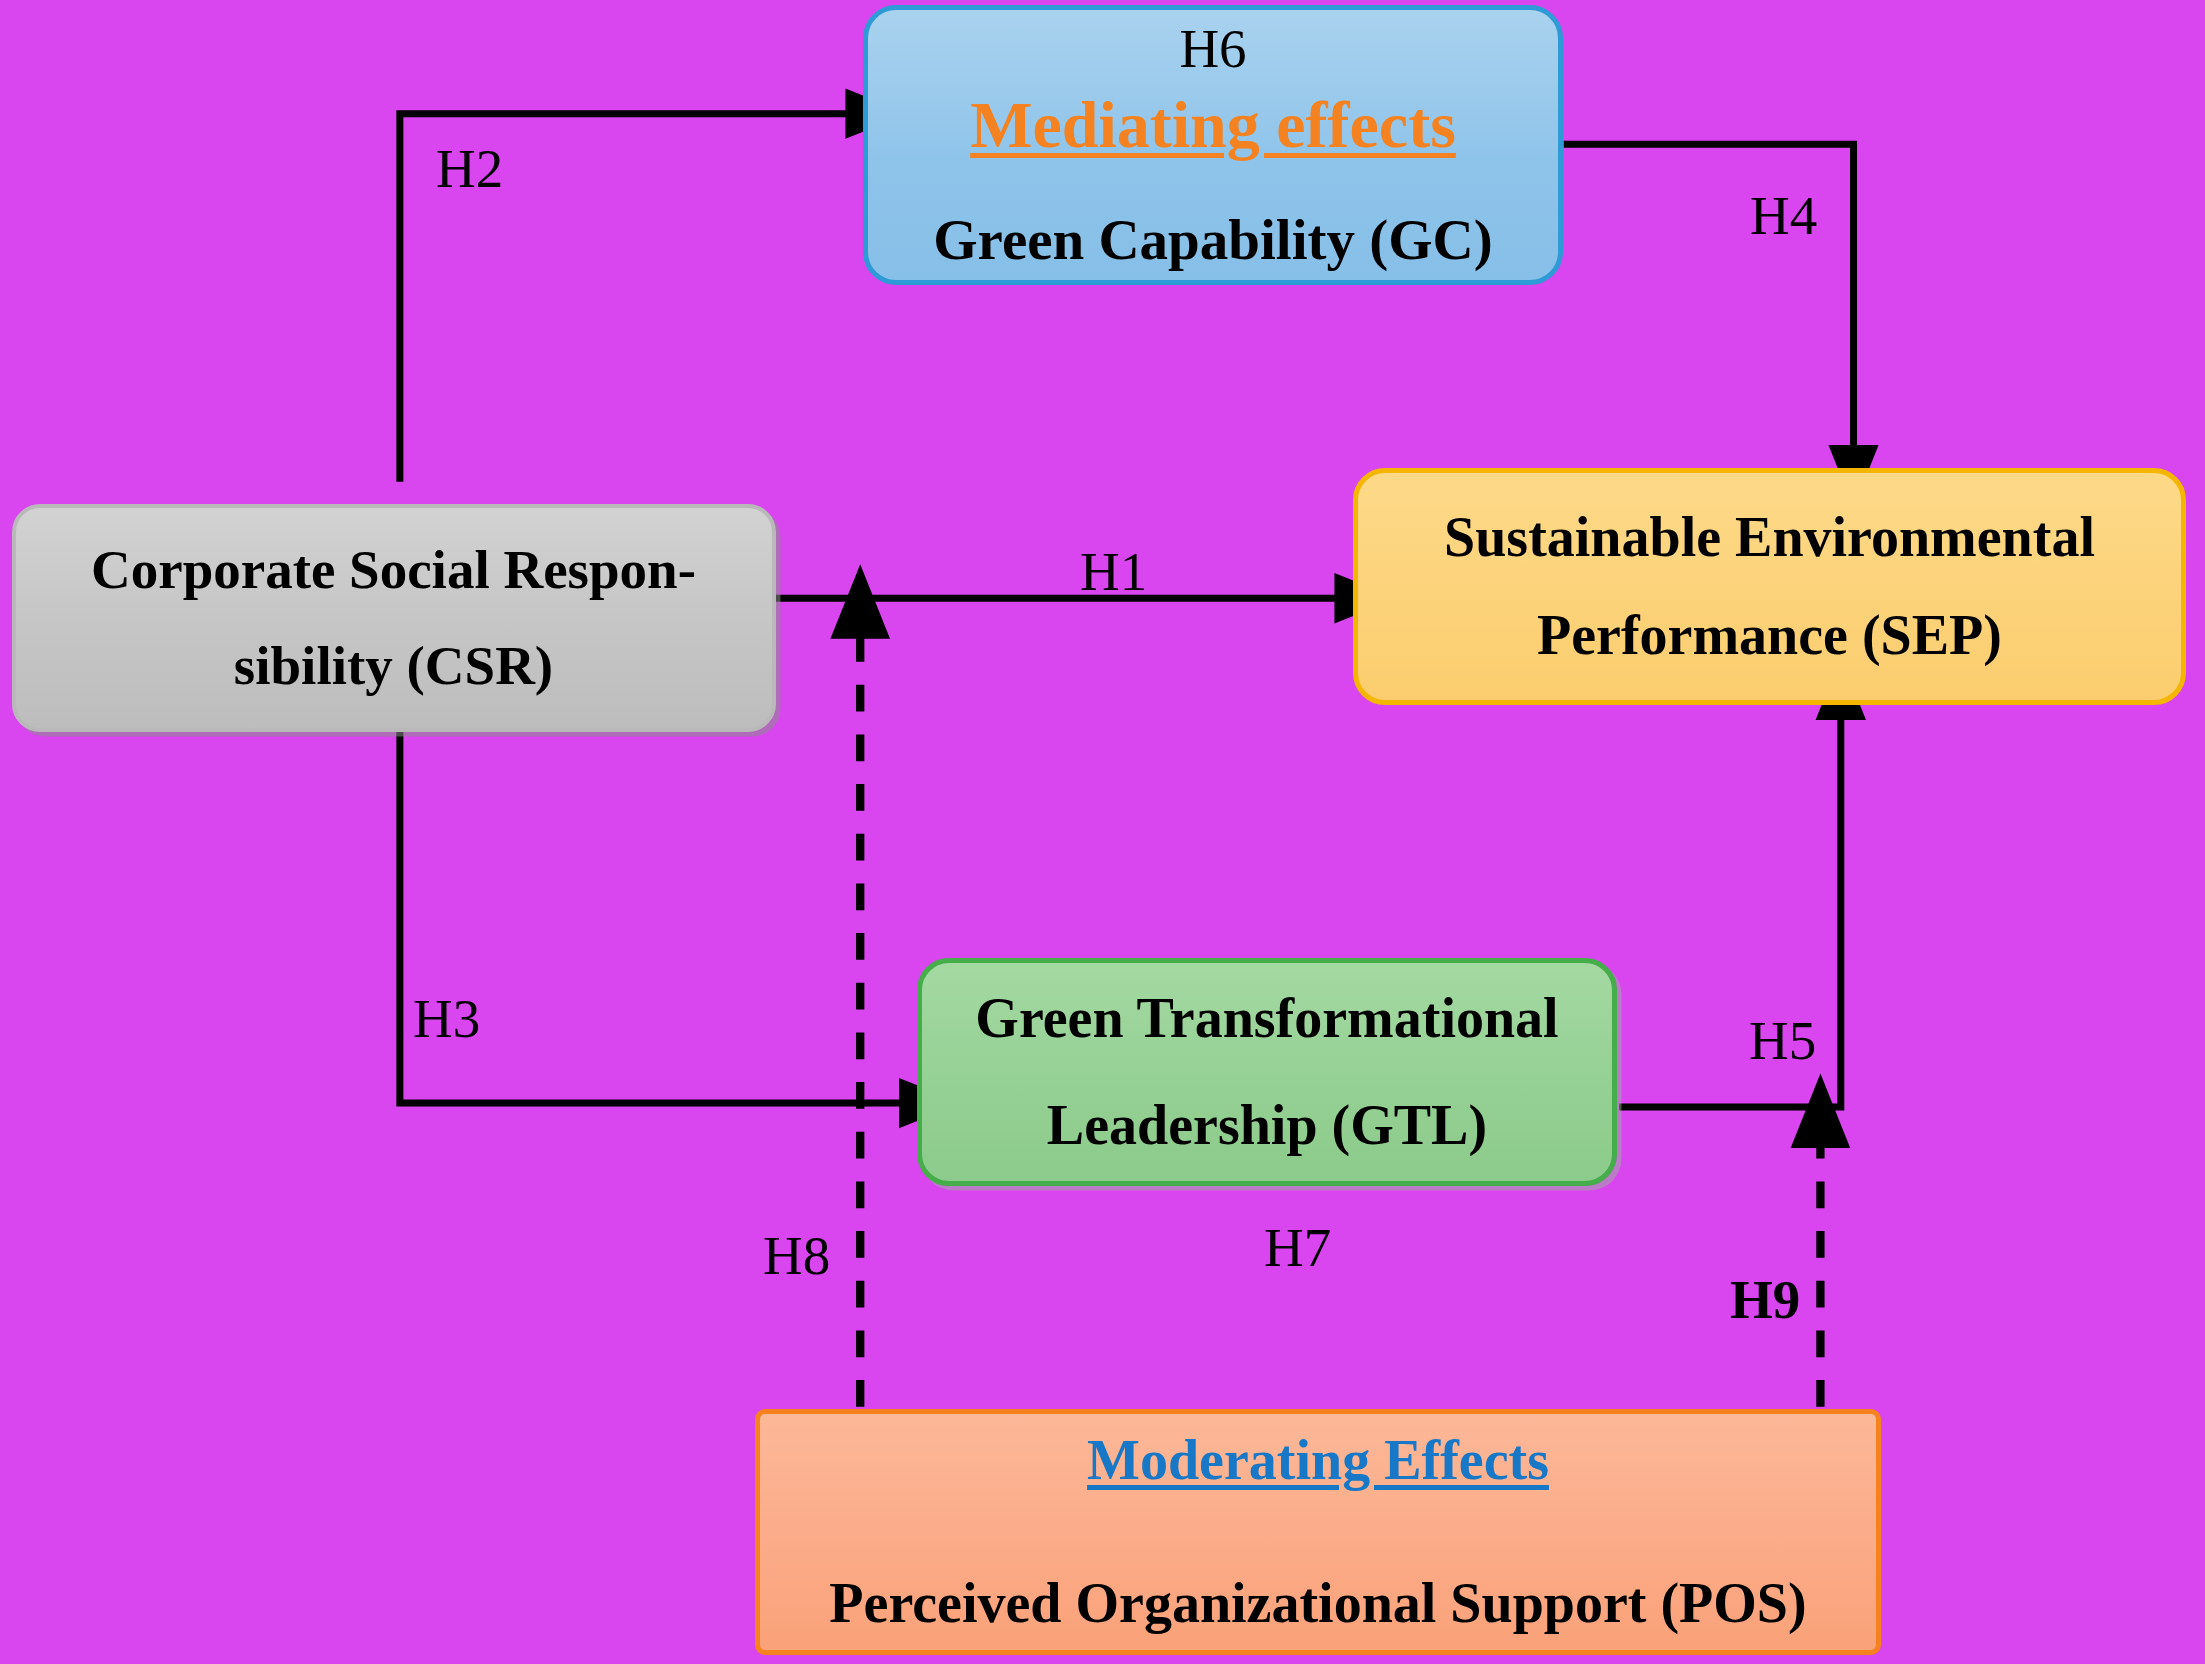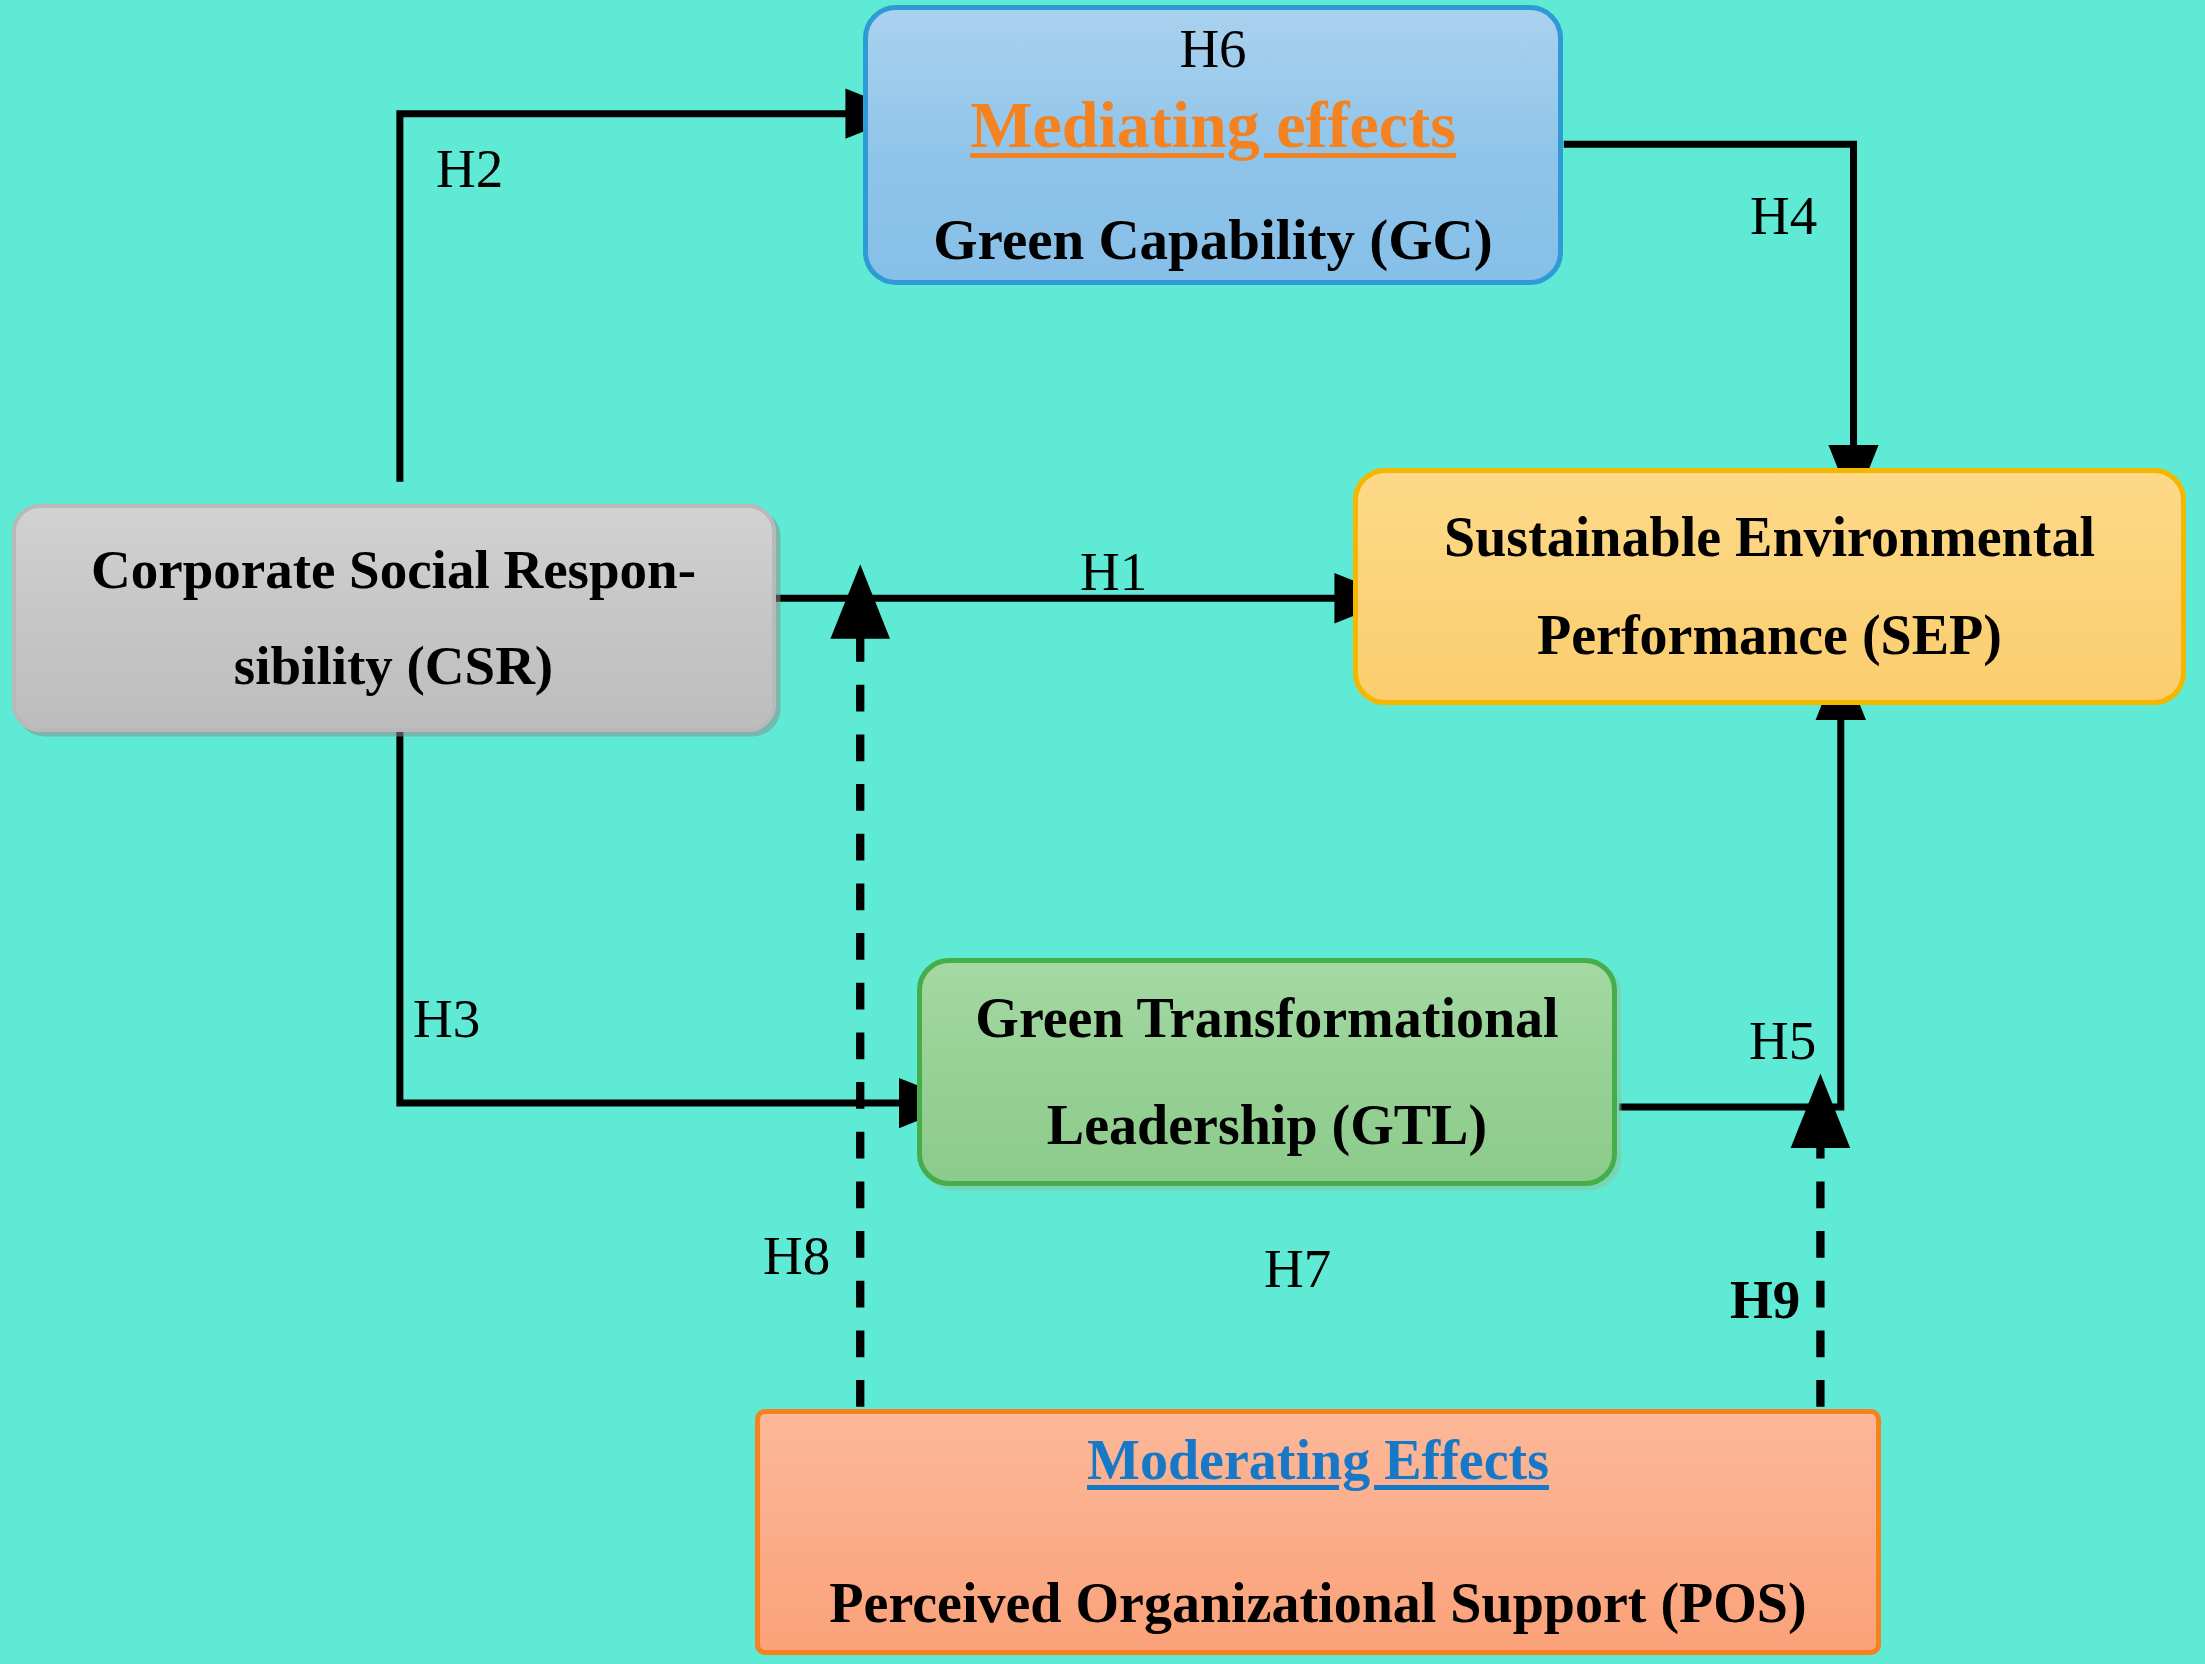--- a/index.html
+++ b/index.html
@@ -4,21 +4,21 @@
 <style>
   html, body {
     margin: 0;
     padding: 0;
     background: #ffffff;
   }
   #stage {
     position: relative;
     width: 2205px;
     height: 1665px;
-    background: #5eead4;
+    background: #d946ef;
     font-family: "Liberation Serif", "DejaVu Serif", serif;
     overflow: hidden;
   }
   #wires {
     position: absolute;
     inset: 0;
     width: 2205px;
     height: 1665px;
   }
   .node {
@@ -119,21 +119,21 @@
     font-size: 55px;
     font-weight: normal;
     line-height: 1;
     white-space: nowrap;
   }
   #lbl-h1 { left: 1080px; top: 544px; }
   #lbl-h2 { left: 436px;  top: 141px; }
   #lbl-h3 { left: 413px;  top: 991px; }
   #lbl-h4 { left: 1750px; top: 188px; }
   #lbl-h5 { left: 1749px; top: 1013px; }
-  #lbl-h7 { left: 1264px; top: 1220px; margin-top: 21px; }
+  #lbl-h7 { left: 1264px; top: 1220px; }
   #lbl-h8 { left: 763px; top: 1228px; }
   #lbl-h9 { left: 1730px; top: 1272px; font-weight: bold; }
 </style>
 </head>
 <body>
 
 <div id="stage">
 
   <svg id="wires" viewBox="0 0 3463 2614" xmlns="http://www.w3.org/2000/svg">
     <defs>

